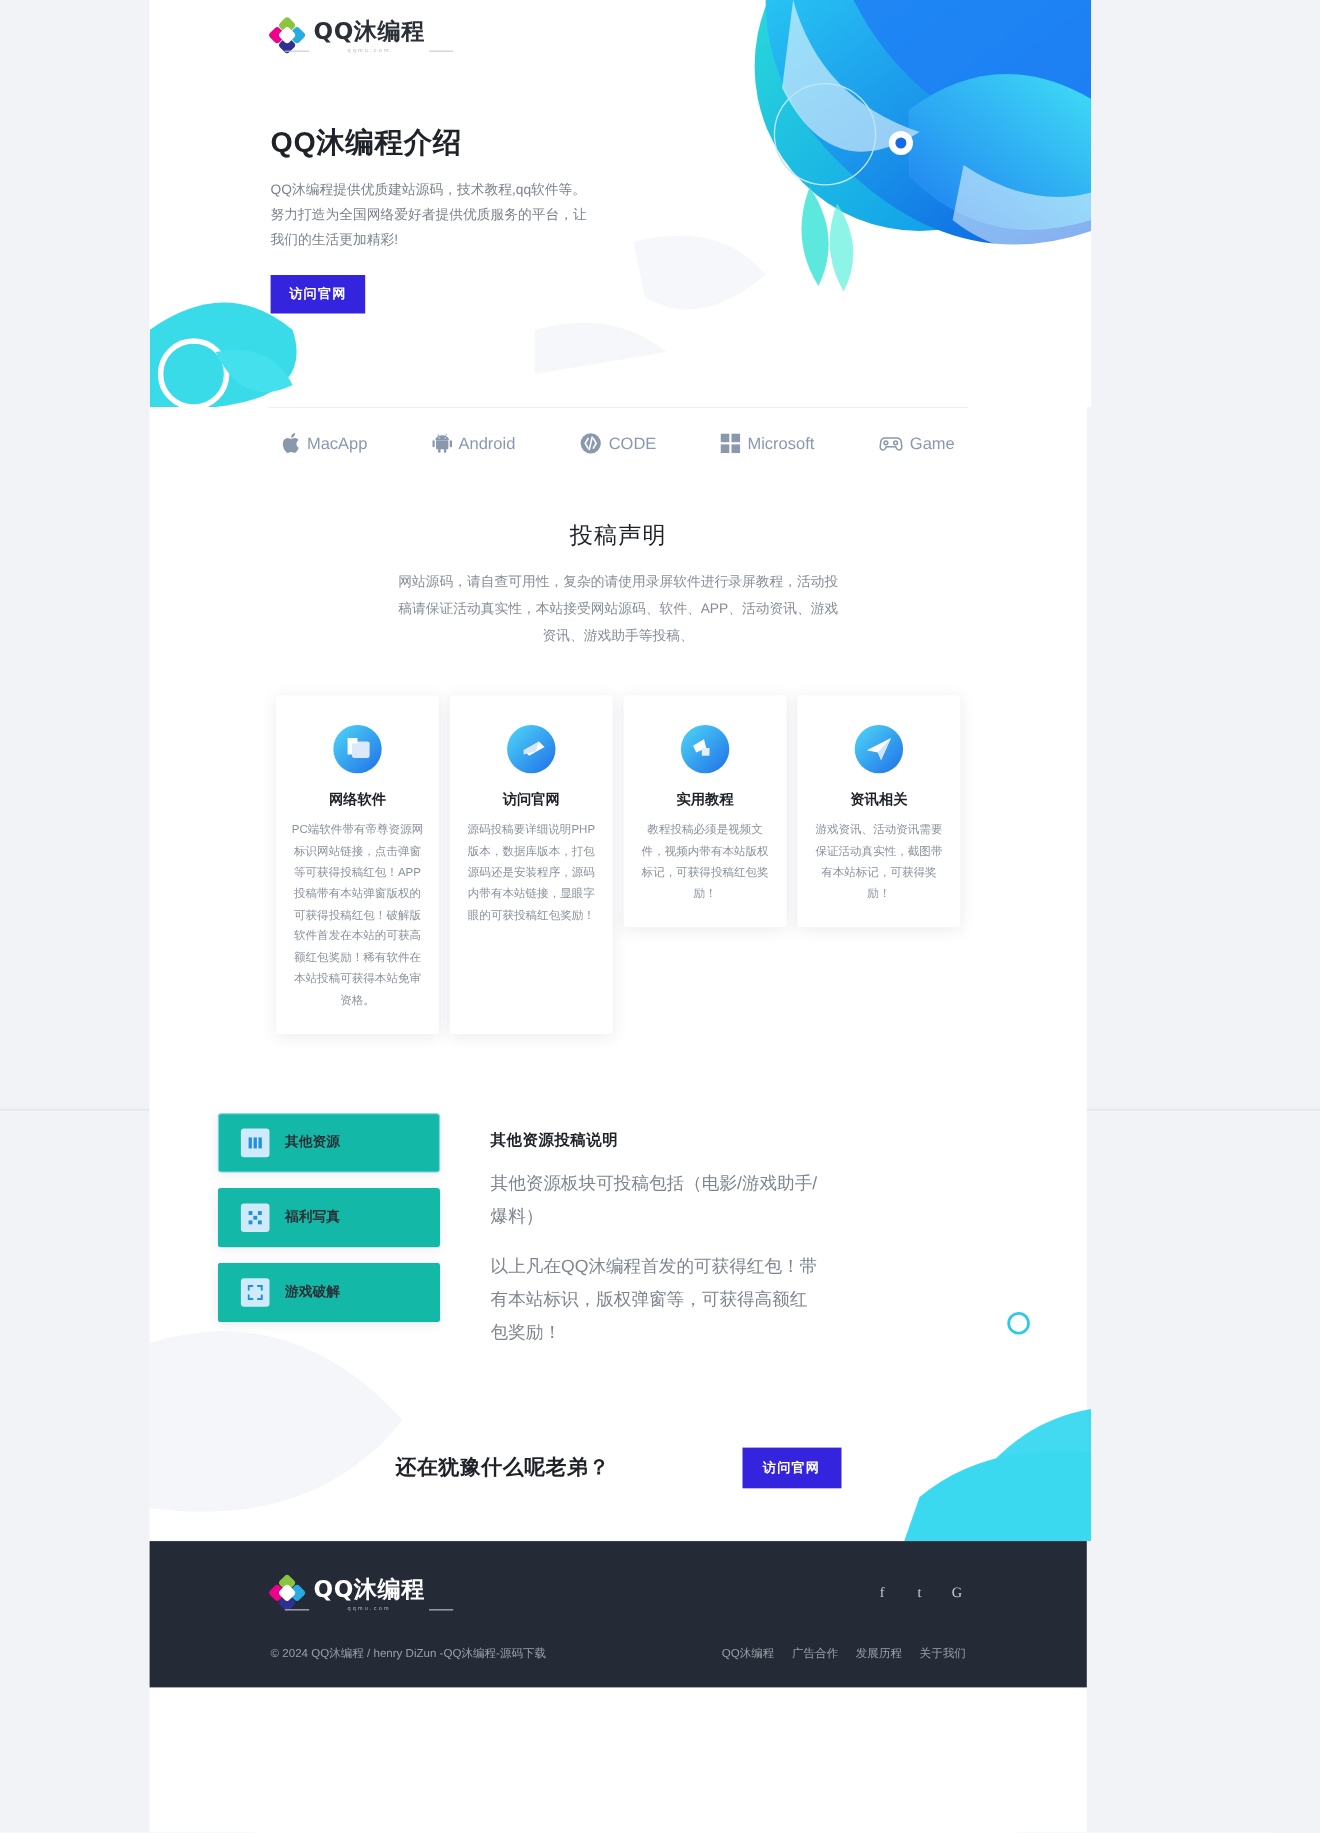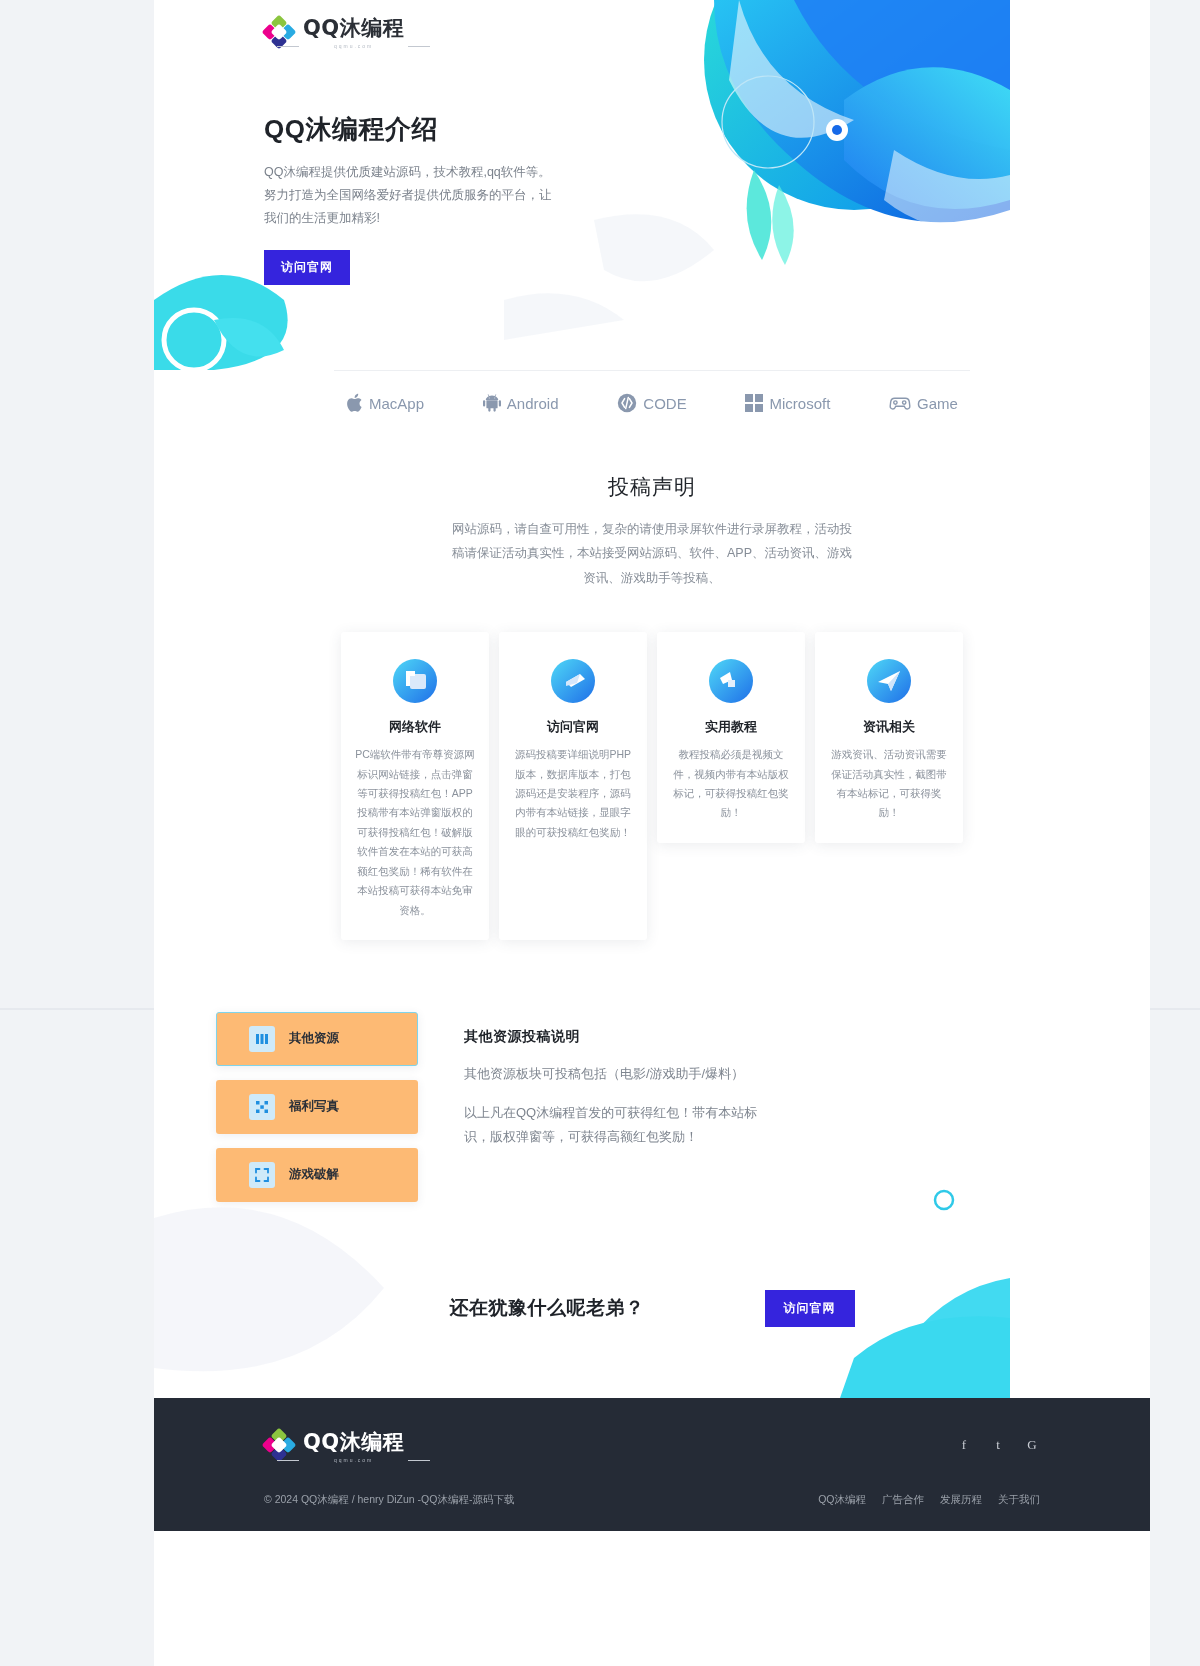--- a/index.html
+++ b/index.html
@@ -3,21 +3,21 @@
 <meta charset="utf-8">
 <style>
   * { margin:0; padding:0; box-sizing:border-box; }
   html,body { width:1200px; height:1666px; }
   body {
     font-family:"Liberation Sans","DejaVu Sans",sans-serif;
     background:#f1f3f6;
     overflow:hidden;
     position:relative;
   }
-  .page { position:absolute; left:154px; top:0; width:996px; min-height:1666px; background:#ffffff; }
+  .page { position:absolute; left:136px; top:0; width:852px; min-height:1666px; background:#ffffff; }
   .band { position:absolute; left:0; top:1008px; width:1200px; height:2px; background:#e6e9ee; }
   .band-bg { position:absolute; left:0; top:1010px; width:1200px; height:656px; background:#f1f3f6; }
 
   
   .hero { position:relative; width:856px; height:370px; overflow:hidden; background:#fff; }
   .hero-art { position:absolute; inset:0; overflow:hidden; pointer-events:none; }
 
   .logo-wrap { position:absolute; left:110px; top:14px; display:flex; align-items:center; gap:9px; z-index:5; }
   .logo-mark { width:30px; height:30px; position:relative; }
   .logo-mark i { position:absolute; width:12px; height:12px; border-radius:3px; display:block; }
@@ -62,37 +62,37 @@
   }
   .card.tall { align-self:flex-start; }
   .card-icon { width:46px; height:46px; margin:0 auto 14px; border-radius:50%; position:relative; }
   .card-title { font-size:13px; font-weight:bold; color:#1f2329; margin-bottom:9px; }
   .card-text { font-size:10.5px; line-height:1.85; color:#8b929c; }
 
   
   .tabs-sect { position:relative; display:flex; gap:46px; padding:12px 0 0 62px; }
   .tab-list { width:202px; display:flex; flex-direction:column; gap:14px; }
   .tab {
-    background:#fdba74; box-shadow:0 2px 10px rgba(60,70,90,.09); border-radius:3px;
-    display:flex; align-items:center; gap:14px; padding:13px 32px; cursor:pointer;
+    background:#14b8a6; box-shadow:0 2px 10px rgba(60,70,90,.09); border-radius:3px;
+    display:flex; align-items:center; gap:14px; padding:13px 20px; cursor:pointer;
     border:1px solid transparent;
   }
   .tab.active { border-color:#7fd4ea; }
   .tab-ico { width:26px; height:26px; background:#cfeaf9; border-radius:3px; display:flex;
              align-items:center; justify-content:center; flex:none; }
   .tab-label { font-size:12.5px; font-weight:bold; color:#2b3038; }
 
   .tab-panel { width:300px; padding-top:16px; }
   .panel-title { font-size:14px; font-weight:bold; color:#1f2329; letter-spacing:.5px; }
-  .panel-p { margin-top:16px; font-size:13px; line-height:1.9; color:#7e858f; }
+  .panel-p { margin-top:16px; font-size:16px; line-height:1.9; color:#7e858f; }
   .panel-p.second { margin-top:14px; }
 
   
   .cta { position:relative; display:flex; align-items:center; justify-content:center;
-         gap:120px; padding:88px 0 71px; }
+         gap:120px; padding:88px 0 48px; }
   .cta-title { font-size:19px; font-weight:bold; color:#1f2329; letter-spacing:.5px; }
   .btn-cta { background:#3524dd; color:#fff; font-size:12px; font-weight:bold;
              padding:10px 19px; border:none; cursor:pointer; letter-spacing:1px; }
 
   
   .footer { background:#252b36; padding:30px 110px 24px; position:relative; }
   .footer-top { display:flex; justify-content:space-between; align-items:center; }
   .footer .logo-title { color:#fff; }
   .socials { display:flex; gap:18px; }
   .soc { width:16px; height:16px; color:#c9cdd4; display:flex; align-items:center;

